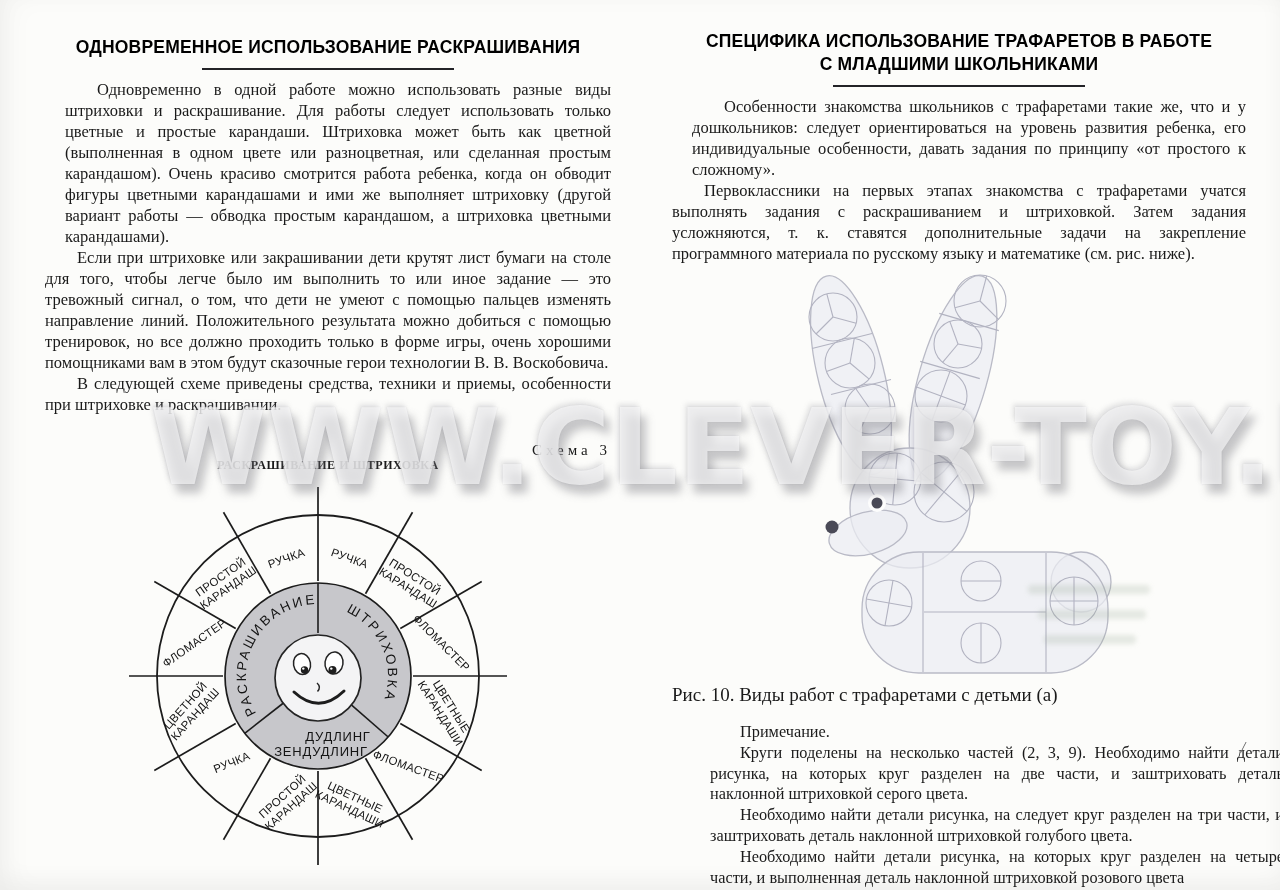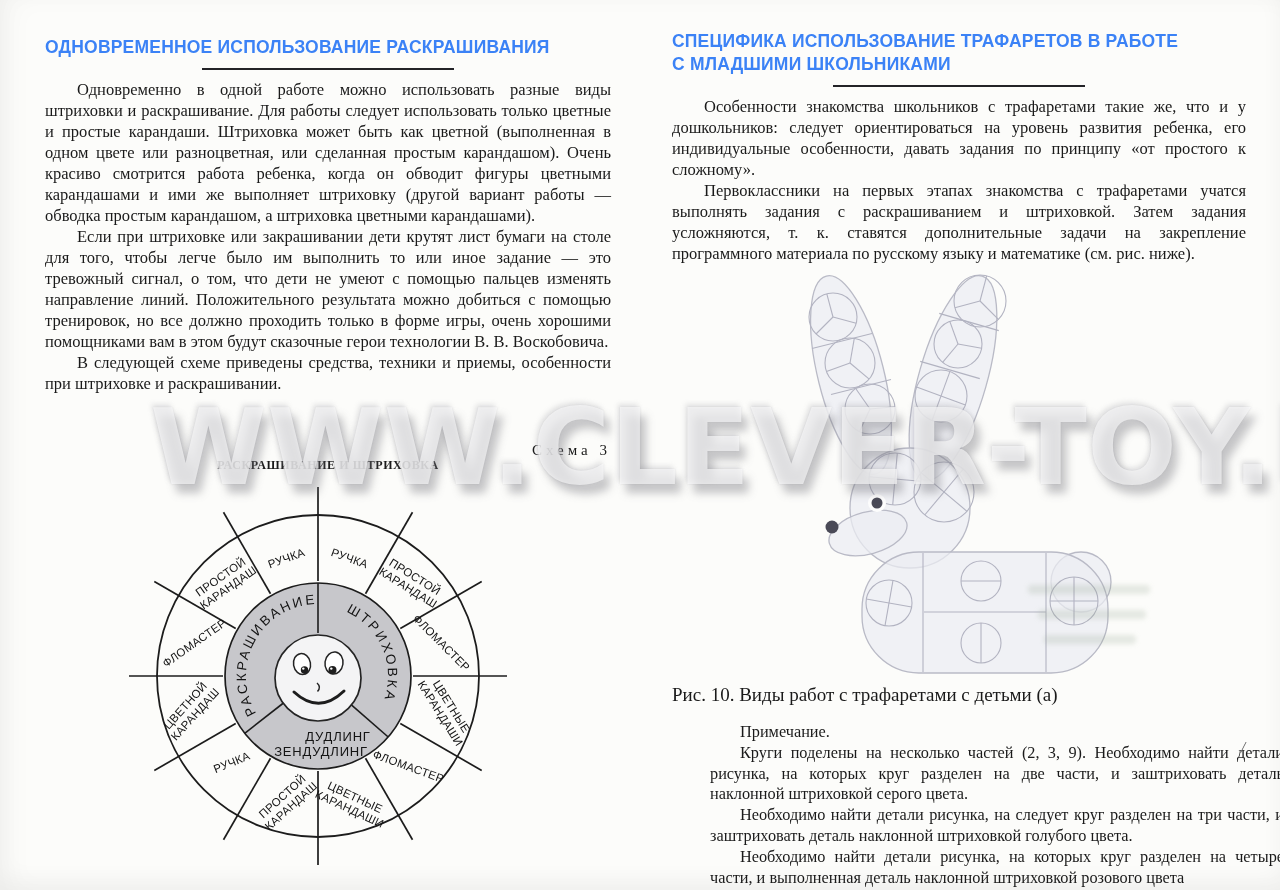--- a/index.html
+++ b/index.html
@@ -3,24 +3,24 @@
 <meta charset="utf-8">
 <style>
   html,body{margin:0;padding:0;background:#d9d9d9;}
   .page{position:relative;width:1280px;height:890px;background:#fcfcfa;overflow:hidden;
         font-family:"Liberation Serif",serif;color:#1a1a1a;
         box-shadow:inset 0 -10px 22px rgba(0,0,0,.045), inset 14px 0 24px rgba(0,0,0,.025);}
   .col{position:absolute;}
   .col-left{left:45px;top:36px;width:566px;}
   .col-right{left:672px;top:30px;width:574px;}
   .page-title{font-family:"Liberation Sans","DejaVu Sans",sans-serif;font-weight:bold;
-              font-size:17.5px;line-height:23px;text-align:left;letter-spacing:.2px;color:#3b82f6;}
+              font-size:17.5px;line-height:23px;text-align:center;letter-spacing:.2px;color:#000000;}
   .rule{height:2px;background:#232327;width:252px;margin:9px auto 0;}
   p.body{font-size:16.5px;line-height:21px;text-align:justify;text-indent:32px;margin:0;}
-  p.first{margin-top:9px;}
+  p.first{margin-top:9px;margin-left:20px;}
   .schema-label{position:absolute;left:45px;top:442px;width:566px;text-align:right;
                 font-size:15px;letter-spacing:4px;}
   .schema-heading{position:absolute;left:45px;top:458px;width:566px;text-align:center;
                   font-weight:bold;font-size:12px;letter-spacing:.6px;}
   svg.wheel{position:absolute;left:88px;top:446px;width:460px;height:460px;}
   svg.wheel text{font-family:"Liberation Sans","DejaVu Sans",sans-serif;fill:#141414;}
   .outer-label{font-size:11.5px;letter-spacing:.3px;}
   .inner-arc-label{font-size:13.5px;letter-spacing:2.4px;}
   .inner-bottom-label{font-size:13px;letter-spacing:.8px;}
   svg.rabbit{position:absolute;left:770px;top:265px;width:350px;height:412px;}

